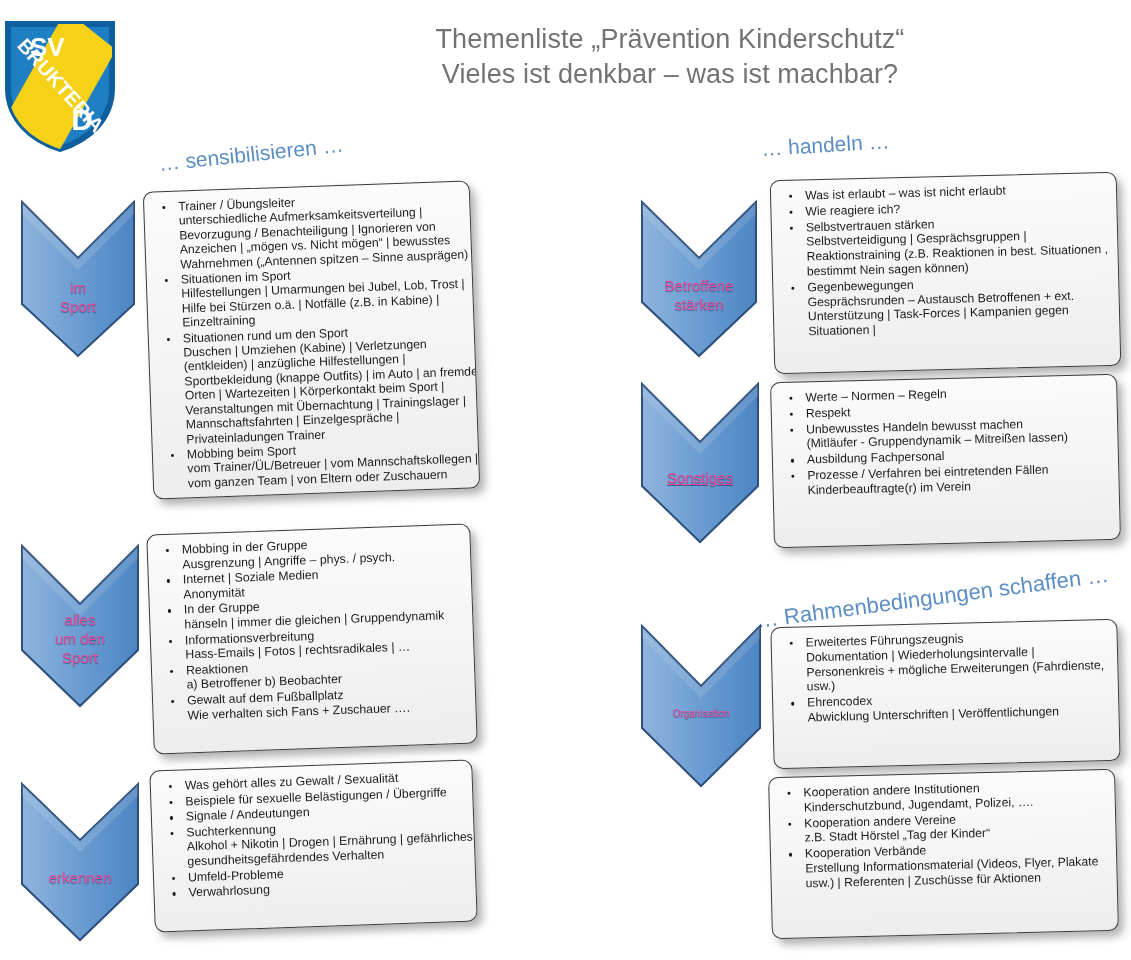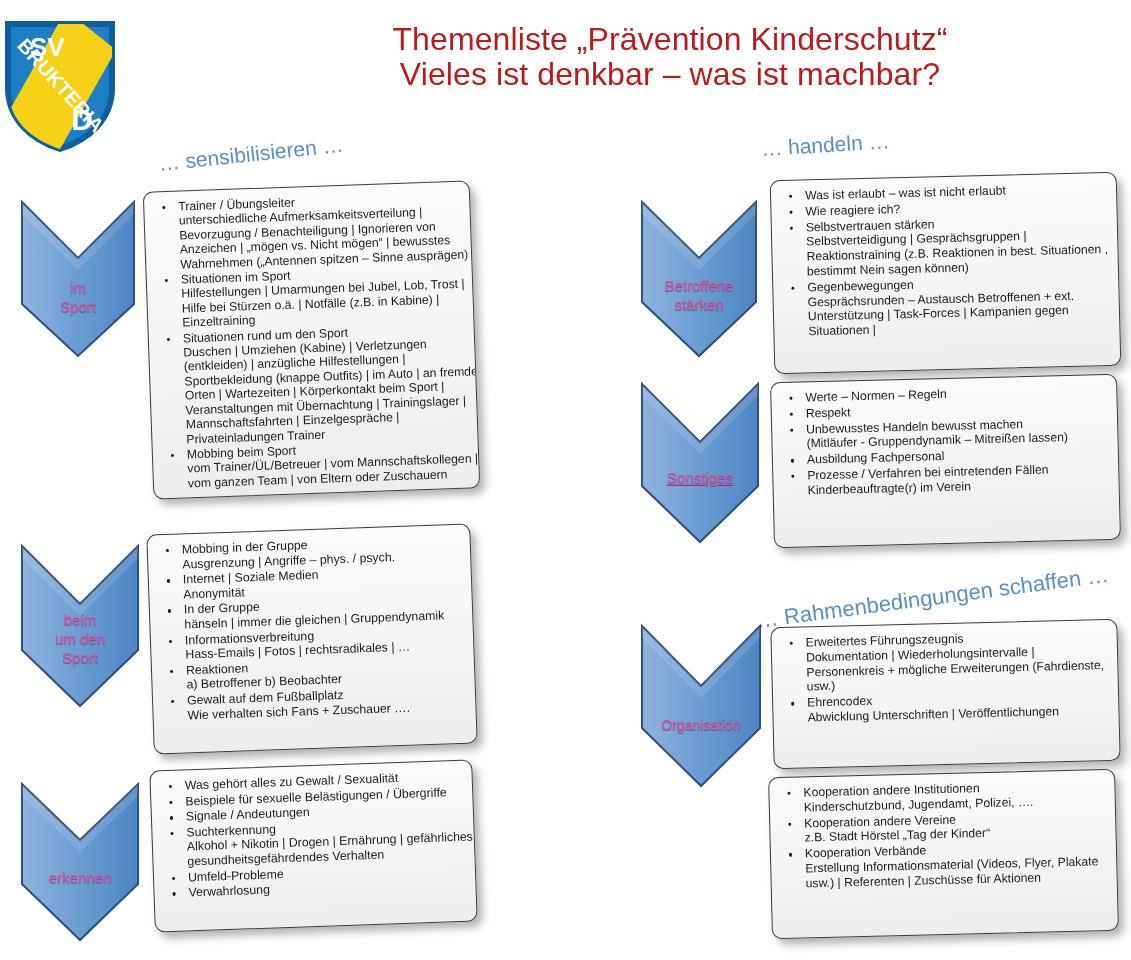--- a/index.html
+++ b/index.html
@@ -12,22 +12,22 @@
   }
   .stage{position:absolute;left:0;top:0;width:1131px;height:960px;}
 
   
   .logo{position:absolute;left:4px;top:20px;width:112px;height:132px;}
   .logo svg{display:block;}
 
   
   .title{
     position:absolute;left:300px;top:22px;width:740px;
-    text-align:center;color:#b91c1c;
-    font-size:32px;line-height:35px;font-weight:400;
+    text-align:center;color:#737373;
+    font-size:27px;line-height:35px;font-weight:400;
     letter-spacing:.1px;
   }
   .title .l2{display:block;}
 
   
   .seclabel{
     position:absolute;color:#5b8ec4;white-space:nowrap;
     font-size:21px;font-weight:400;
   }
   #sec-sensibilisieren{left:160px;top:152px;transform:rotate(-6deg);transform-origin:left bottom;}
@@ -134,21 +134,21 @@
       <span>im</span><br><span>Sport</span>
     </div>
   </div>
 
   <div class="chev" id="chev-rund" style="left:14px;top:540px;width:132px;height:166px;">
     <svg viewBox="0 0 132 166" width="132" height="166">
       <polygon points="8,6 66,64 124,6 124,110 66,166 8,110" fill="url(#gchev)" stroke="#2c4f7c" stroke-width="2"></polygon>
       <polygon points="8,6 66,64 124,6 124,18 66,76 8,18" fill="#ffffff" opacity=".12"></polygon>
     </svg>
     <div class="cap" style="top:70px;">
-      <span>beim</span><br>
+      <span>alles</span><br>
       <span>um den</span><br>
       <span>Sport</span>
     </div>
   </div>
 
   <div class="chev" id="chev-betroffene" style="left:634px;top:196px;width:130px;height:160px;">
     <svg viewBox="0 0 130 160" width="130" height="160">
       <polygon points="8,6 65,62 122,6 122,106 65,160 8,106" fill="url(#gchev)" stroke="#2c4f7c" stroke-width="2"></polygon>
       <polygon points="8,6 65,62 122,6 122,18 65,74 8,18" fill="#ffffff" opacity=".12"></polygon>
     </svg>
@@ -171,21 +171,21 @@
       <polygon points="8,6 66,64 124,6 124,18 66,76 8,18" fill="#ffffff" opacity=".12"></polygon>
     </svg>
     <div class="cap" style="top:90px;text-decoration:underline;">Sonstiges</div>
   </div>
 
   <div class="chev" id="chev-organisation" style="left:634px;top:620px;width:134px;height:166px;">
     <svg viewBox="0 0 134 166" width="134" height="166">
       <polygon points="8,6 67,66 126,6 126,108 67,166 8,108" fill="url(#gchev)" stroke="#2c4f7c" stroke-width="2"></polygon>
       <polygon points="8,6 67,66 126,6 126,18 67,78 8,18" fill="#ffffff" opacity=".12"></polygon>
     </svg>
-    <div class="cap" style="top:96px;font-size:14px;">Organisation</div>
+    <div class="cap" style="top:84px;font-size:10px;">Organisation</div>
   </div>
 
 
   <div class="card" id="card-im-sport">
     <ul>
         <li><span>Trainer / Übungsleiter</span><span class="sub">unterschiedliche Aufmerksamkeitsverteilung |</span><span class="sub">Bevorzugung / Benachteiligung | Ignorieren von</span><span class="sub">Anzeichen | „mögen vs. Nicht mögen“ | bewusstes</span><span class="sub">Wahrnehmen („Antennen spitzen – Sinne ausprägen)</span></li>
         <li><span>Situationen im Sport</span><span class="sub">Hilfestellungen | Umarmungen bei Jubel, Lob, Trost |</span><span class="sub">Hilfe bei Stürzen o.ä. | Notfälle (z.B. in Kabine) |</span><span class="sub">Einzeltraining</span></li>
         <li><span>Situationen rund um den  Sport</span><span class="sub">Duschen | Umziehen (Kabine) | Verletzungen</span><span class="sub">(entkleiden) | anzügliche Hilfestellungen |</span><span class="sub">Sportbekleidung (knappe Outfits) | im Auto | an fremden</span><span class="sub">Orten | Wartezeiten | Körperkontakt beim Sport |</span><span class="sub">Veranstaltungen mit Übernachtung | Trainingslager |</span><span class="sub">Mannschaftsfahrten | Einzelgespräche |</span><span class="sub">Privateinladungen Trainer</span></li>
         <li><span>Mobbing beim Sport</span><span class="sub">vom Trainer/ÜL/Betreuer  | vom Mannschaftskollegen |</span><span class="sub">vom ganzen Team | von Eltern oder Zuschauern</span></li>
       </ul>

